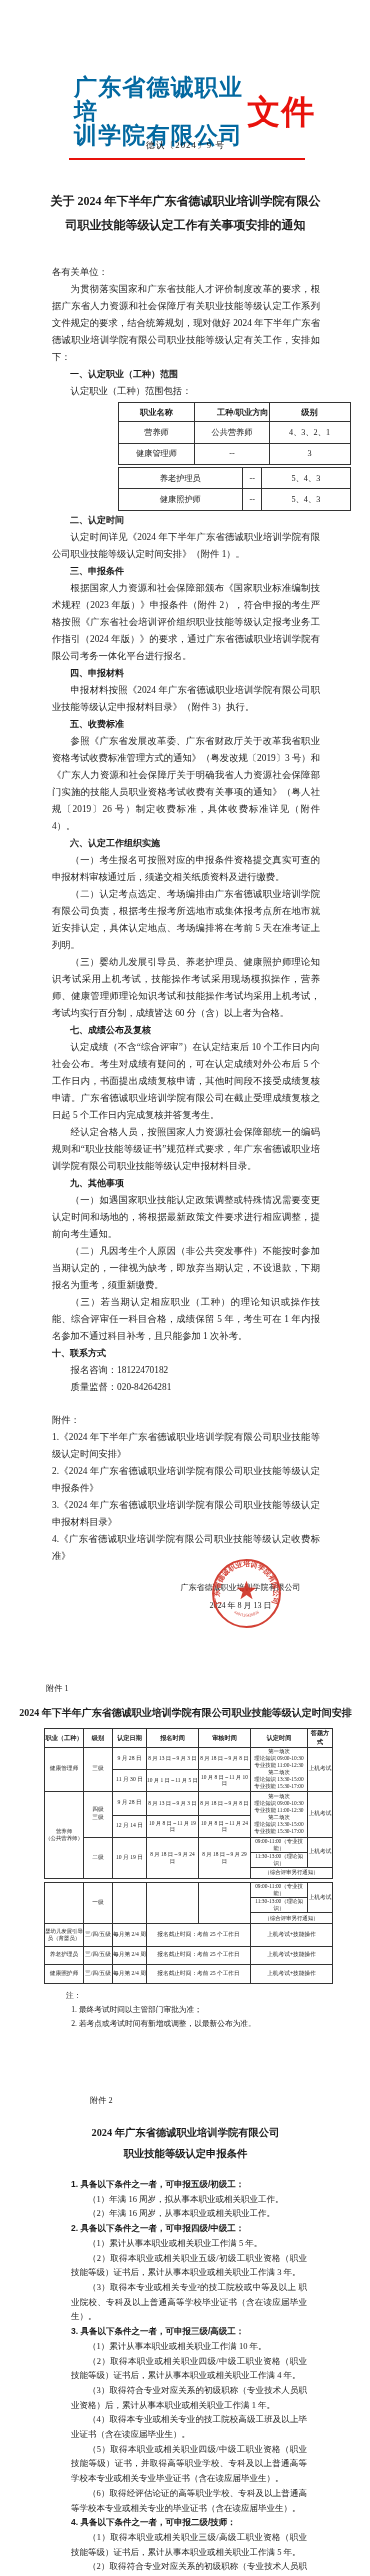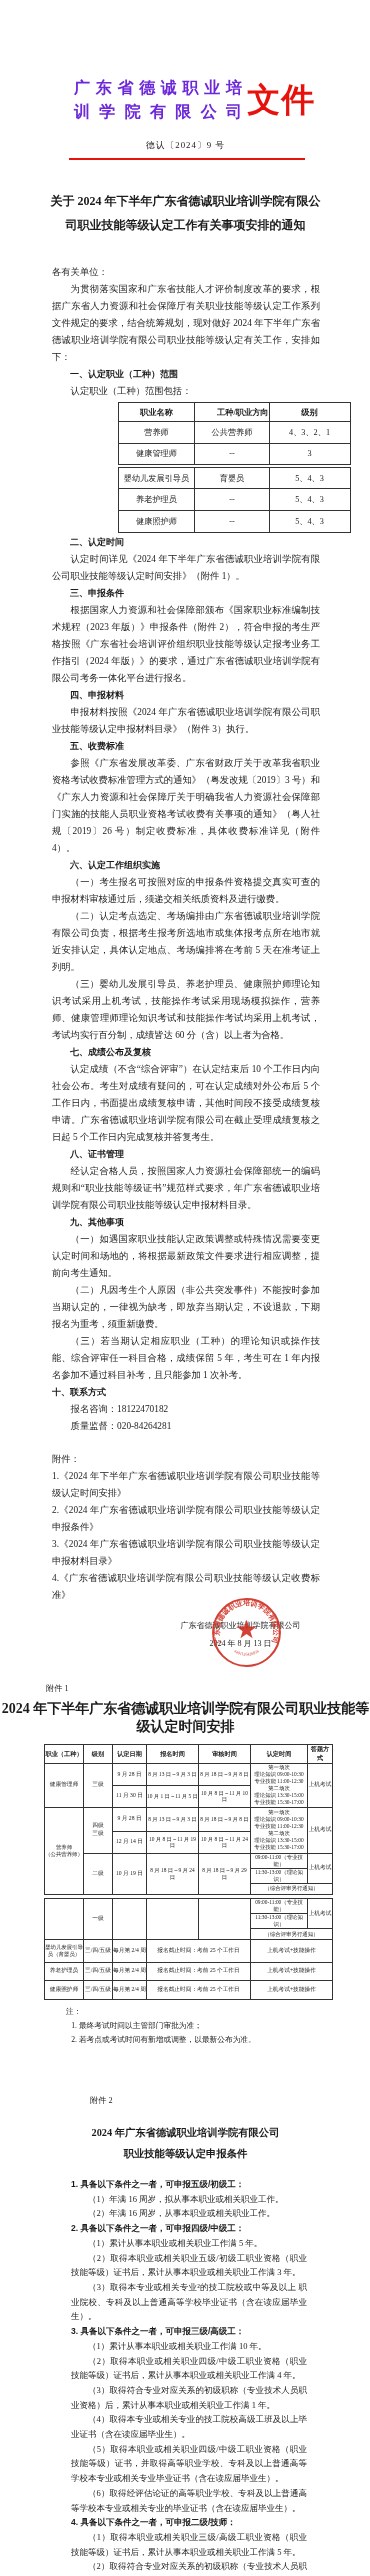--- a/index.html
+++ b/index.html
@@ -1,20 +1,20 @@
 <!DOCTYPE html>
 <html style="font-size:8.2px"><head>
 <meta charset="utf-8">
 <style>
   html,body{margin:0;padding:0;background:#ffffff;}
   .doc{position:relative;width:371px;height:2931px;background:#fff;overflow:hidden;
        font-family:"Liberation Serif","DejaVu Serif",serif;color:#1c1c1c;}
   
   .hdr{position:absolute;top:76px;left:74px;display:flex;align-items:center;gap:5.2px;}
-  .org{width:168px;color:#6d28d9;font-weight:900;font-size:16px;line-height:24px;}
+  .org{width:168px;color:#0369a1;font-weight:900;font-size:23px;line-height:24px;}
   .org span{display:block;text-align:justify;text-align-last:justify;}
   .docword{color:#e8120c;font-weight:900;font-size:33px;line-height:33px;letter-spacing:1px;}
   .docnum{position:absolute;top:140px;left:0;width:100%;text-align:center;font-size:8.8px;letter-spacing:1px;}
   .redline{position:absolute;top:158px;left:69px;width:236px;height:1.5px;background:#e8120c;}
   .title{position:absolute;top:189px;left:20.6px;width:330px;text-align:center;
          font-weight:900;font-size:12px;line-height:24px;}
   .title span{display:block;}
   
   .body1{position:absolute;top:264px;left:52px;width:268px;font-size:9.3px;line-height:17px;}
   .p{margin:0;text-indent:2em;text-align:justify;}
@@ -28,21 +28,21 @@
   .ot td,.ot th{border:0.5px solid #333;text-align:center;font-weight:normal;font-size:8.2px;padding:0;}
   .ot th{font-weight:bold;}
   .gap3{height:1.5px;}
   
   .sign{position:relative;margin:13.4px 14.4px 0 auto;width:130px;text-align:center;
         font-size:8px;line-height:18px;}
   .seal{position:absolute;left:34px;top:-21.6px;width:73px;height:73px;opacity:0.9;z-index:3;}
   
   .att1{position:absolute;top:1683px;left:0;width:371px;font-size:7.7px;}
   .att-label{margin-left:46px;font-size:8.2px;}
-  .a1title{margin-top:6px;text-align:center;font-weight:bold;font-size:14px;}
+  .a1title{margin-top:12px;text-align:center;font-weight:bold;font-size:10px;}
   .t1{margin-left:44px;width:288px;border:0.8px solid #333;table-layout:fixed;}
   .t1 td,.t1 th{border:0.5px solid #333;text-align:center;vertical-align:middle;
                 font-weight:normal;font-size:5.7px;padding:0;overflow:hidden;}
   .t1 th{font-weight:bold;font-size:6.2px;}
   .t1 .tm{font-size:5.4px;line-height:7px;}
   .t1 .small{font-size:5.4px;line-height:6.7px;}
   .pre{white-space:pre-line;}
   .tgap{height:3.6px;}
   .notes{margin:5.2px 0 0 66px;font-size:7.7px;line-height:14px;}
   .notes div{margin-left:5.2px;}
@@ -99,25 +99,20 @@
         <tr>
           <td style="height:20.6px;">健康管理师</td>
           <td>--</td>
           <td>3</td>
         </tr>
       </tbody>
         </table>
       <div class="gap3"></div>
       <table class="ot">
         <tbody>
-            <tr>
-          <td style="width:77px;height:20.6px;">婴幼儿发展引导员</td>
-          <td style="width:74px;">育婴员</td>
-          <td style="width:81px;">5、4、3</td>
-        </tr>
         <tr>
           <td style="height:20.6px;">养老护理员</td>
           <td>--</td>
           <td>5、4、3</td>
         </tr>
         <tr>
           <td style="height:20.6px;">健康照护师</td>
           <td>--</td>
           <td>5、4、3</td>
         </tr>
@@ -138,21 +133,20 @@
     <p class="p">参照《广东省发展改革委、广东省财政厅关于改革我省职业资格考试收费标准管理方式的通知》（粤发改规〔2019〕3 号）和《广东人力资源和社会保障厅关于明确我省人力资源社会保障部门实施的技能人员职业资格考试收费有关事项的通知》（粤人社规〔2019〕26 号）制定收费标准，具体收费标准详见（附件 4）。</p>
 
     <p class="h">六、认定工作组织实施</p>
     <p class="p">（一）考生报名可按照对应的申报条件资格提交真实可查的申报材料审核通过后，须递交相关纸质资料及进行缴费。</p>
     <p class="p">（二）认定考点选定、考场编排由广东省德诚职业培训学院有限公司负责，根据考生报考所选地市或集体报考点所在地市就近安排认定，具体认定地点、考场编排将在考前 5 天在准考证上列明。</p>
     <p class="p">（三）婴幼儿发展引导员、养老护理员、健康照护师理论知识考试采用上机考试，技能操作考试采用现场模拟操作，营养师、健康管理师理论知识考试和技能操作考试均采用上机考试，考试均实行百分制，成绩皆达 60 分（含）以上者为合格。</p>
 
     <p class="h">七、成绩公布及复核</p>
     <p class="p">认定成绩（不含“综合评审”）在认定结束后 10 个工作日内向社会公布。考生对成绩有疑问的，可在认定成绩对外公布后 5 个工作日内，书面提出成绩复核申请，其他时间段不接受成绩复核申请。广东省德诚职业培训学院有限公司在截止受理成绩复核之日起 5 个工作日内完成复核并答复考生。</p>
 
-    <p class="h">八、证书管理</p>
     <p class="p">经认定合格人员，按照国家人力资源社会保障部统一的编码规则和“职业技能等级证书”规范样式要求，年广东省德诚职业培训学院有限公司职业技能等级认定申报材料目录。</p>
 
     <p class="h">九、其他事项</p>
     <p class="p">（一）如遇国家职业技能认定政策调整或特殊情况需要变更认定时间和场地的，将根据最新政策文件要求进行相应调整，提前向考生通知。</p>
     <p class="p">（二）凡因考生个人原因（非公共突发事件）不能按时参加当期认定的，一律视为缺考，即放弃当期认定，不设退款，下期报名为重考，须重新缴费。</p>
     <p class="p">（三）若当期认定相应职业（工种）的理论知识或操作技能、综合评审任一科目合格，成绩保留 5 年，考生可在 1 年内报名参加不通过科目补考，且只能参加 1 次补考。</p>
 
     <p class="h noind">十、联系方式</p>
     <p class="p">报名咨询：18122470182</p>
     <p class="p">质量监督：020-84264281</p>

